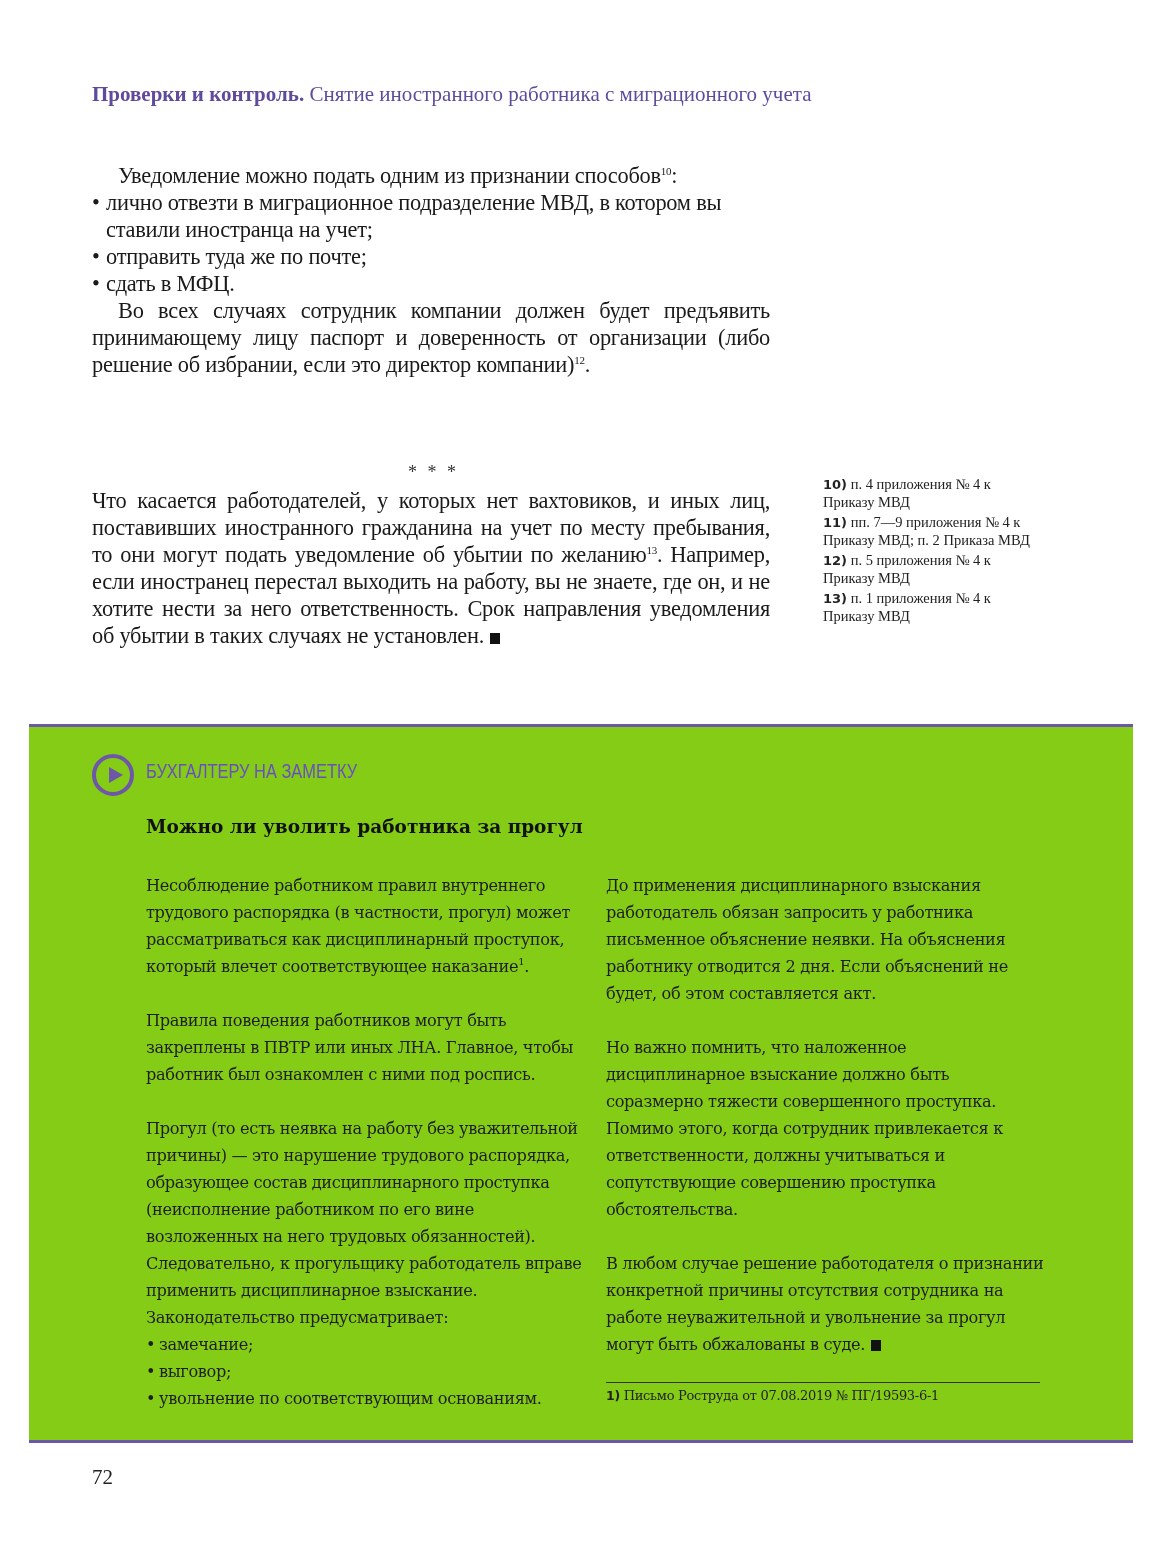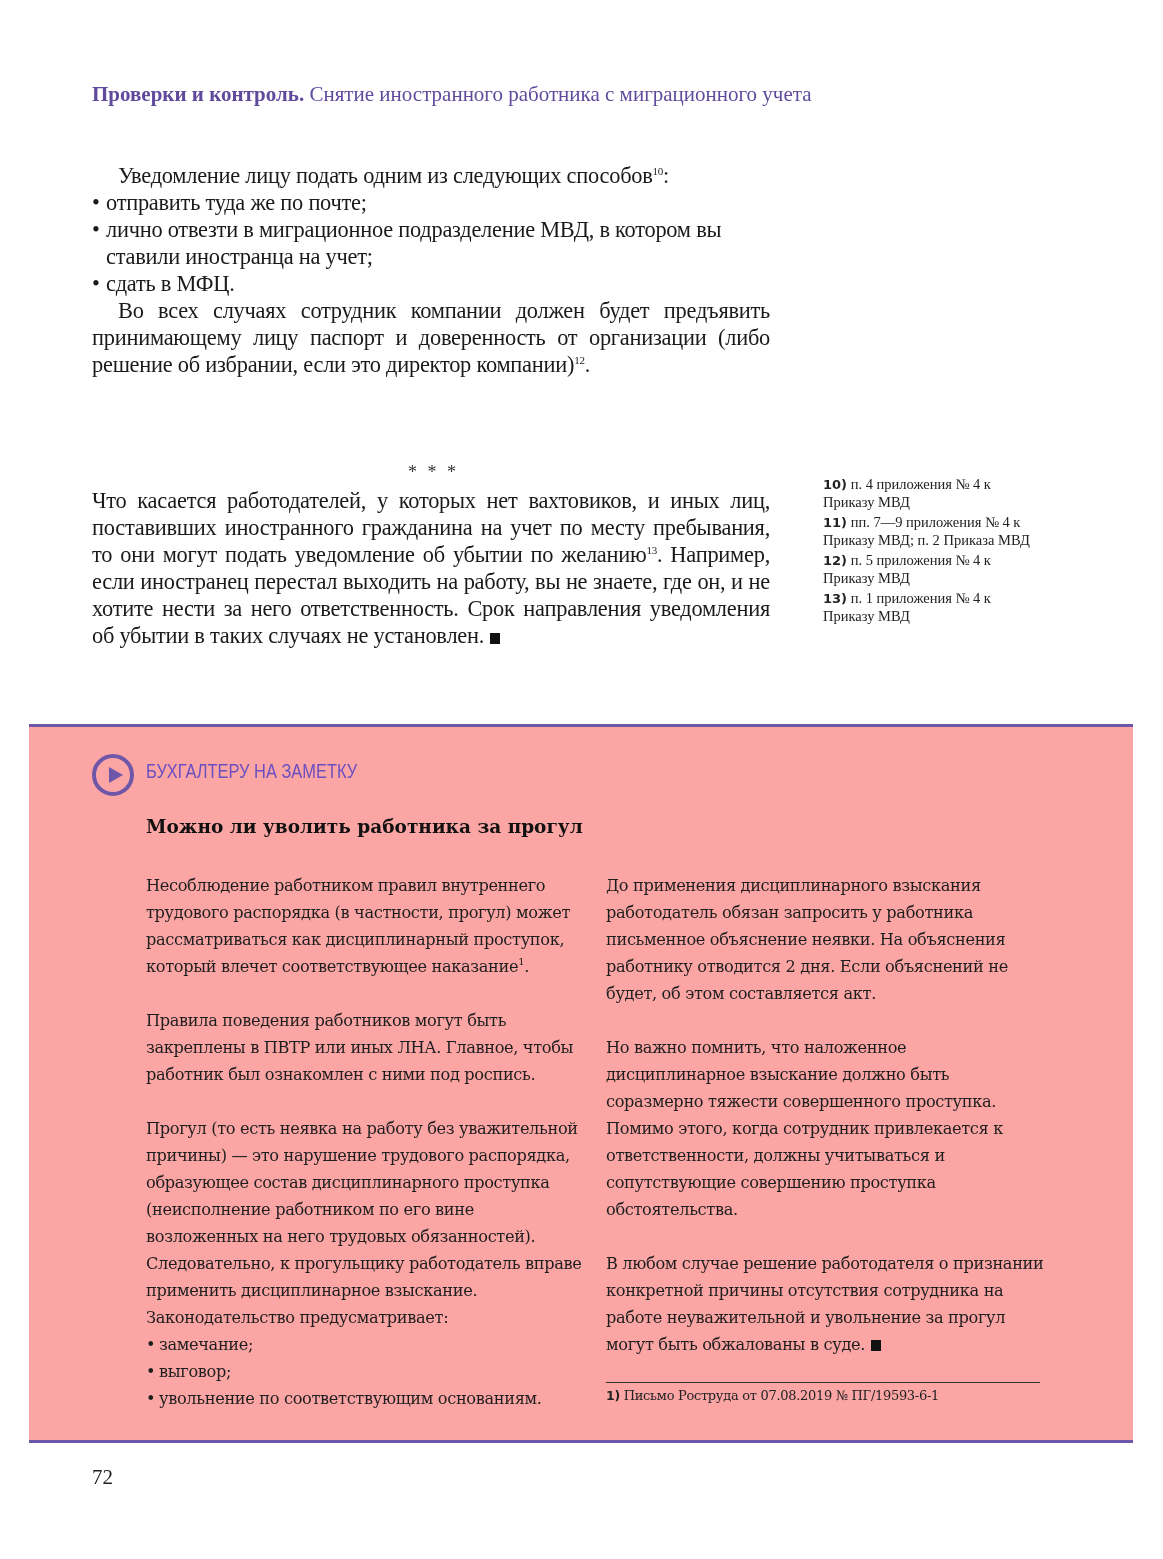--- a/index.html
+++ b/index.html
@@ -28,21 +28,21 @@
   .main2 { top: 487px; }
   .endmark { display: inline-block; width: 10px; height: 11px; background: #111; margin-left: 6px; vertical-align: -1px; }
   .sidenotes {
     position: absolute; left: 823px; top: 476px; width: 215px;
     font-family: "Liberation Serif", serif; font-size: 14.5px; line-height: 17.5px; color: #222;
   }
   .sidenotes .sn { margin-bottom: 3px; }
   .sidenotes b { font-family: "DejaVu Sans", sans-serif; font-size: 13px; }
   .box {
     position: absolute; left: 29px; top: 724px; width: 1104px; height: 719px;
-    background: #fca5a5; border-top: 3px solid #6e56a8; border-bottom: 3px solid #6e56a8;
+    background: #84cc16; border-top: 3px solid #6e56a8; border-bottom: 3px solid #6e56a8;
     box-sizing: border-box;
   }
   .box-icon {
     position: absolute; left: 63px; top: 27px; width: 42px; height: 42px;
     border: 4px solid #6e56a8; border-radius: 50%; box-sizing: border-box;
   }
   .box-icon::after {
     content: ""; position: absolute; left: 13px; top: 9px;
     border-left: 14px solid #6e56a8; border-top: 8.5px solid transparent; border-bottom: 8.5px solid transparent;
   }
@@ -73,24 +73,24 @@
   .fn { position: absolute; left: 577px; top: 661px; font-family: "DejaVu Serif", serif; font-size: 13px; color: #222; white-space: nowrap; letter-spacing: -0.3px; }
   .fn b { font-family: "DejaVu Sans", sans-serif; font-size: 12.5px; }
   .page-num { position: absolute; left: 92px; top: 1465px; font-family: "Liberation Serif", serif; font-size: 21px; color: #222; }
 </style>
 </head>
 <body>
 
 <div class="running-head"><b>Проверки и контроль.</b> <span>Снятие иностранного работника с миграционного учета</span></div>
 
 <div class="main">
-  <p class="ind"><span>Уведомление лицу подать одним из следующих способов</span><sup>10</sup><span>:</span></p>
+  <p class="ind"><span>Уведомление можно подать одним из признании способов</span><sup>10</sup><span>:</span></p>
   <ul>
+    <li>лично отвезти в миграционное подразделение МВД, в котором вы ставили иностранца на учет;</li>
     <li>отправить туда же по почте;</li>
-    <li>лично отвезти в миграционное подразделение МВД, в котором вы ставили иностранца на учет;</li>
     <li>сдать в МФЦ.</li>
   </ul>
   <p class="ind"><span>Во всех случаях сотрудник компании должен будет предъявить принимающему лицу паспорт и доверенность от организации (либо решение об избрании, если это директор компании)</span><sup>12</sup><span>.</span></p>
 </div>
 
 <div class="stars">* * *</div>
 
 <div class="main main2">
   <p><span>Что касается работодателей, у которых нет вахтовиков, и иных лиц, поставивших иностранного гражданина на учет по месту пребывания, то они могут подать уведомление об убытии по желанию</span><sup>13</sup><span>. Например, если иностранец перестал выходить на работу, вы не знаете, где он, и не хотите нести за него ответственность. Срок направления уведомления об убытии в таких случаях не установлен.</span><span class="endmark"></span></p>
 </div>

